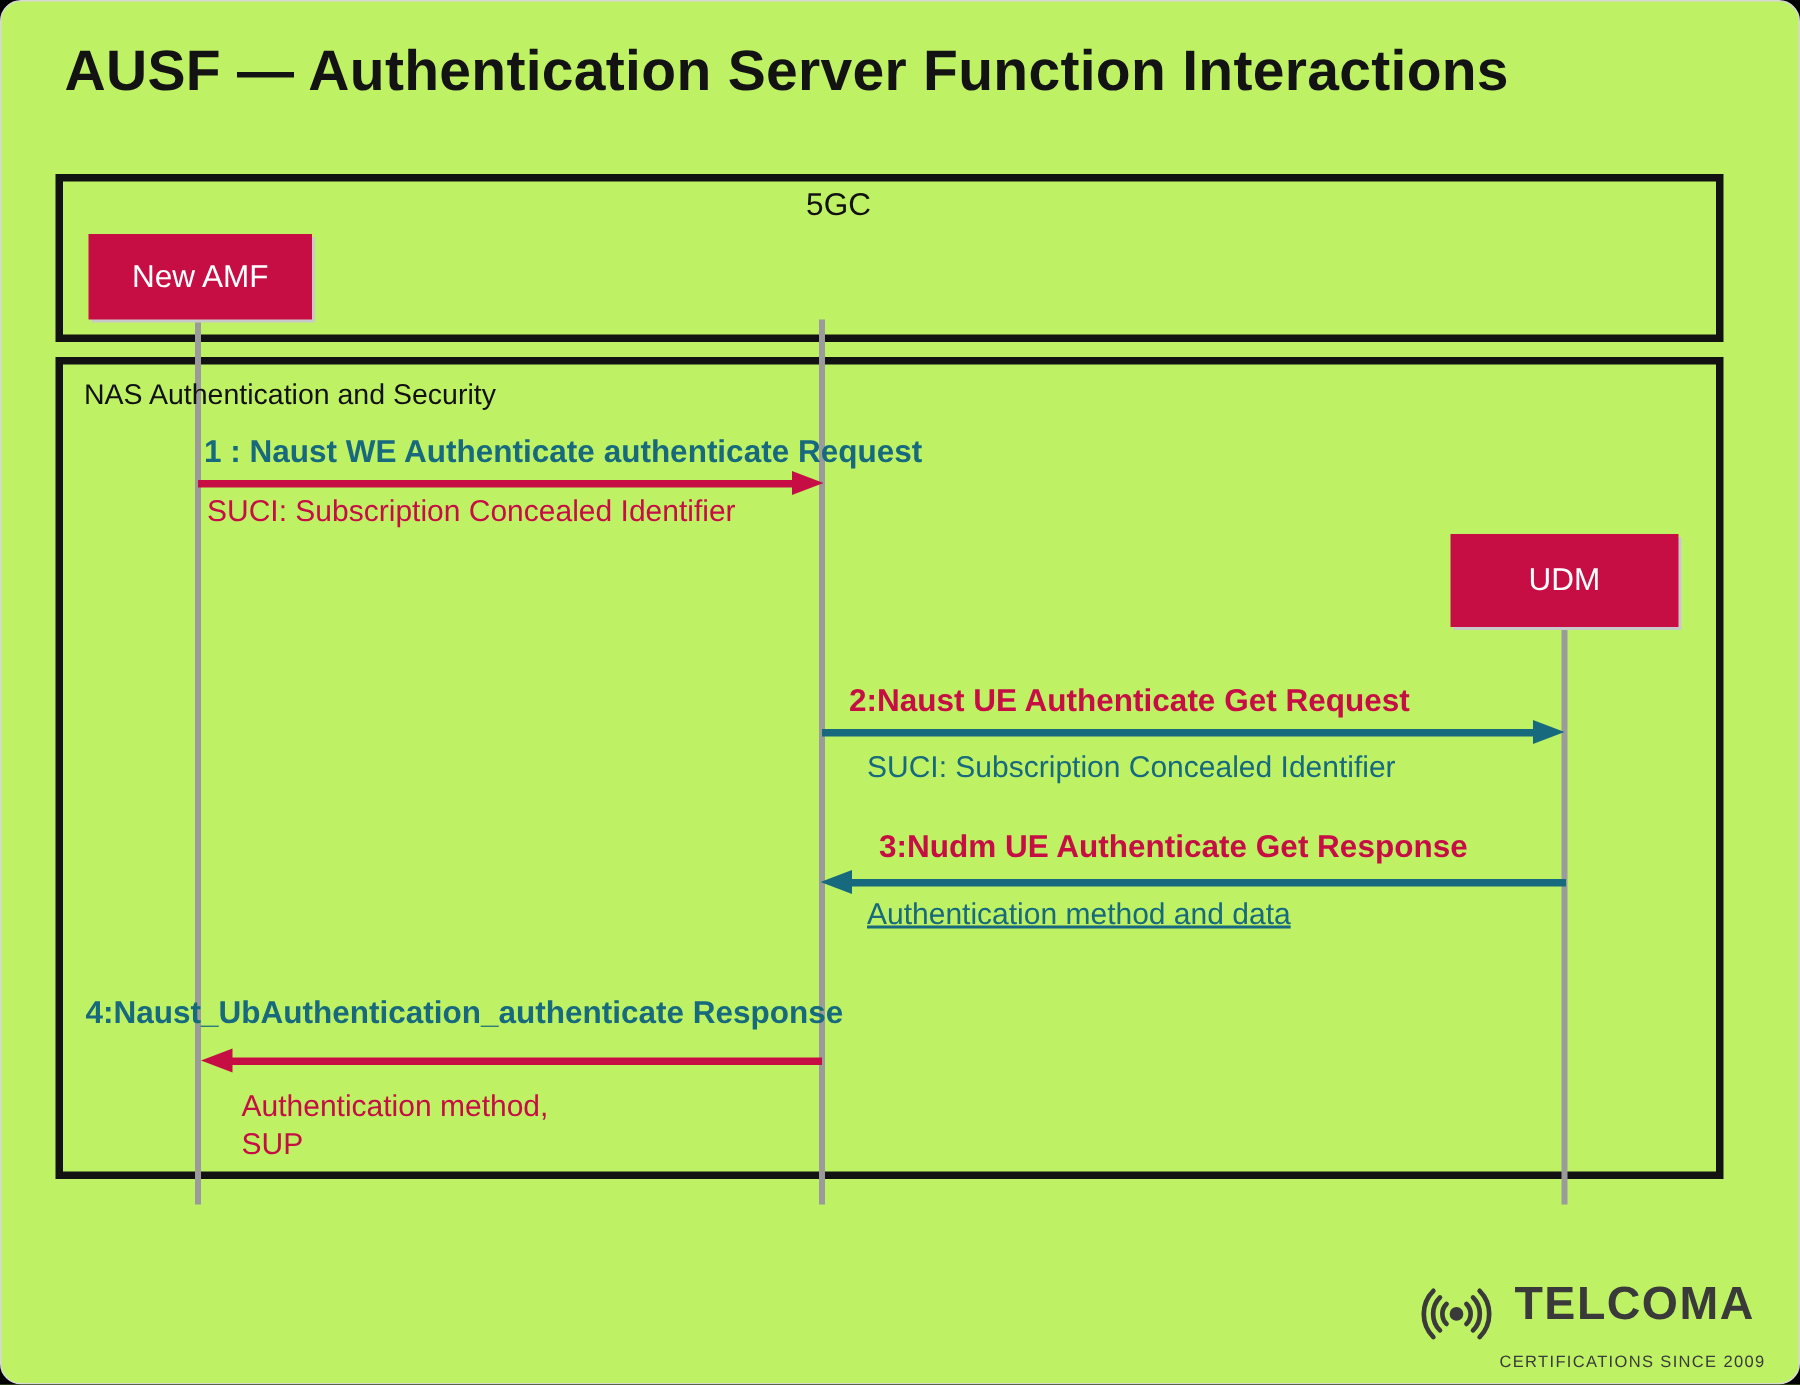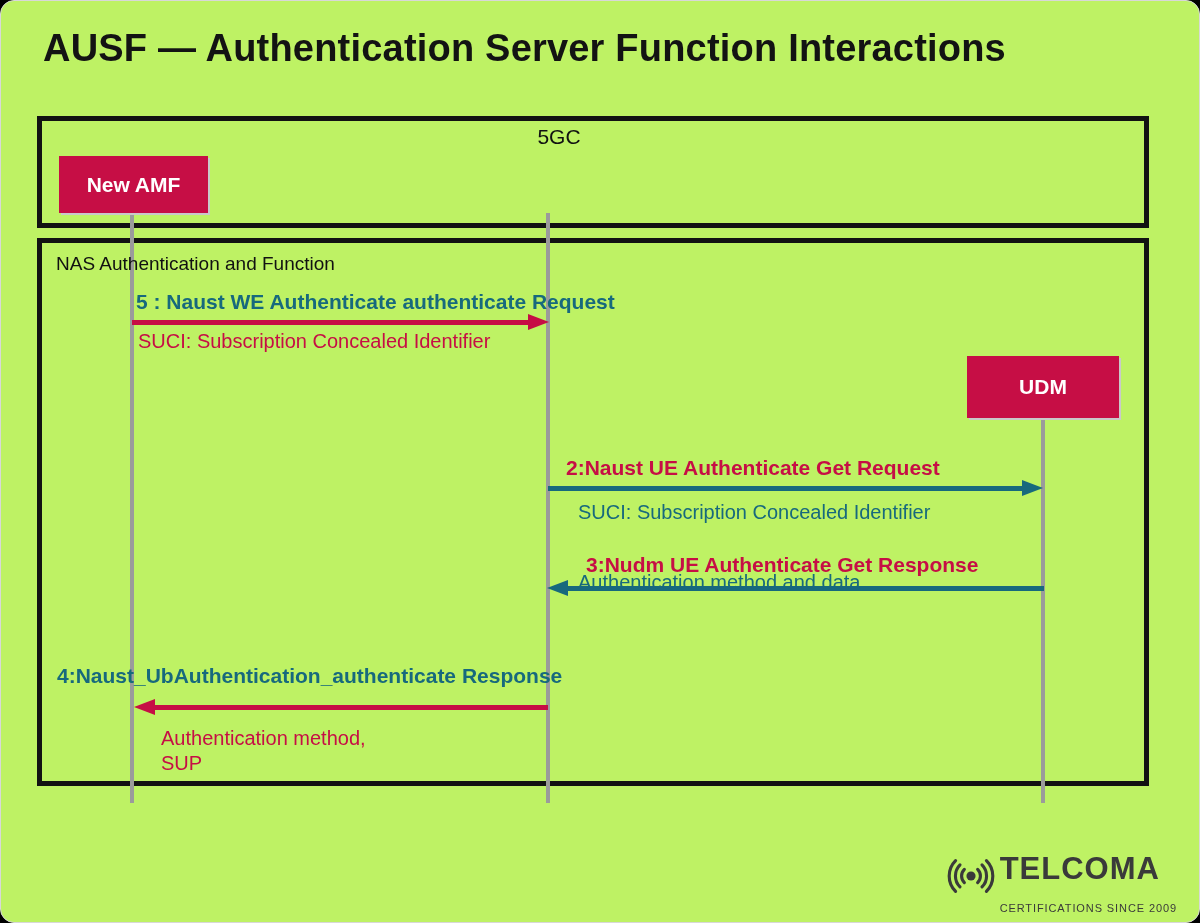--- a/index.html
+++ b/index.html
@@ -50,21 +50,21 @@
   .frame-nas-label {
     position: absolute;
     left: 55px; top: 252px;
     font-size: 19px; color: #111;
     z-index: 5;
   }
   .actor-box {
     position: absolute;
     background: var(--crimson);
     color: #ffffff;
-    font-weight: 700;
+    font-weight: 400;
     font-size: 21px;
     display: flex; align-items: center; justify-content: center;
     box-shadow: 2px 2px 0 #c9c9c9;
     z-index: 4;
   }
   .actor-amf  { left: 58px;  top: 155px; width: 149px; height: 57px; }
   .actor-ausf { left: 472px; top: 155px; width: 151px; height: 57px; }
   .actor-udm  { left: 966px; top: 355px; width: 152px; height: 62px; }
   .lifeline {
     position: absolute;
@@ -119,40 +119,41 @@
   .a3-head  { left: 546px; top: 579px; }
   .a4-shaft { left: 152px; top: 704px; width: 395px; }
   .a4-head  { left: 133px; top: 698px; }
 
   
   .m1-label { left: 135px; top: 289px; }
   .m1-sub   { left: 137px; top: 329px; }
   .m2-label { left: 565px; top: 455px; }
   .m2-sub   { left: 577px; top: 500px; }
   .m3-label { left: 585px; top: 552px; }
-  .m3-sub   { left: 577px; top: 570px; }
+  .m3-sub   { left: 577px; top: 598px; text-decoration: underline; }
   .m4-label { left: 56px;  top: 663px; }
   .m4-sub1  { left: 160px; top: 726px; }
   .m4-sub2  { left: 160px; top: 751px; }
 
   .logo {
     position: absolute;
     right: 22px; top: 852px;
     display: flex;
     align-items: flex-start;
     gap: 2px;
     color: var(--logo);
   }
   .logo-text { display: flex; flex-direction: column; }
   .logo-brand {
     font-size: 31px;
     font-weight: 700;
     letter-spacing: 1px;
     line-height: 1.0;
     color: var(--logo);
+    margin-left: 10px;
   }
   .logo-tagline {
     font-size: 11px;
     font-weight: 400;
     letter-spacing: 0.9px;
     margin-top: 18px;
     color: var(--logo);
     white-space: nowrap;
   }
 </style>
@@ -168,27 +169,27 @@
 
   <div class="actor-box actor-amf">
     <span>New AMF</span>
   </div>
 
   <div class="lifeline lifeline-amf"></div>
   <div class="lifeline lifeline-ausf"></div>
   <div class="lifeline lifeline-udm"></div>
 
   <div class="frame frame-nas"></div>
-  <div class="frame-nas-label">NAS Authentication and Function</div>
+  <div class="frame-nas-label">NAS Authentication and Security</div>
 
   <div class="actor-box actor-udm">
     <span>UDM</span>
   </div>
 
-  <div class="msg-label c-teal m1-label">5 : Naust WE Authenticate authenticate Request</div>
+  <div class="msg-label c-teal m1-label">1 : Naust WE Authenticate authenticate Request</div>
   <div class="shaft bg-crimson a1-shaft"></div>
   <div class="head head-right-crimson a1-head"></div>
   <div class="msg-sublabel c-crimson m1-sub">SUCI: Subscription Concealed Identifier</div>
 
   <div class="msg-label c-crimson m2-label">2:Naust UE Authenticate Get Request</div>
   <div class="shaft bg-teal a2-shaft"></div>
   <div class="head head-right-teal a2-head"></div>
   <div class="msg-sublabel c-teal m2-sub">SUCI: Subscription Concealed Identifier</div>
 
   <div class="msg-label c-crimson m3-label">3:Nudm UE Authenticate Get Response</div>

